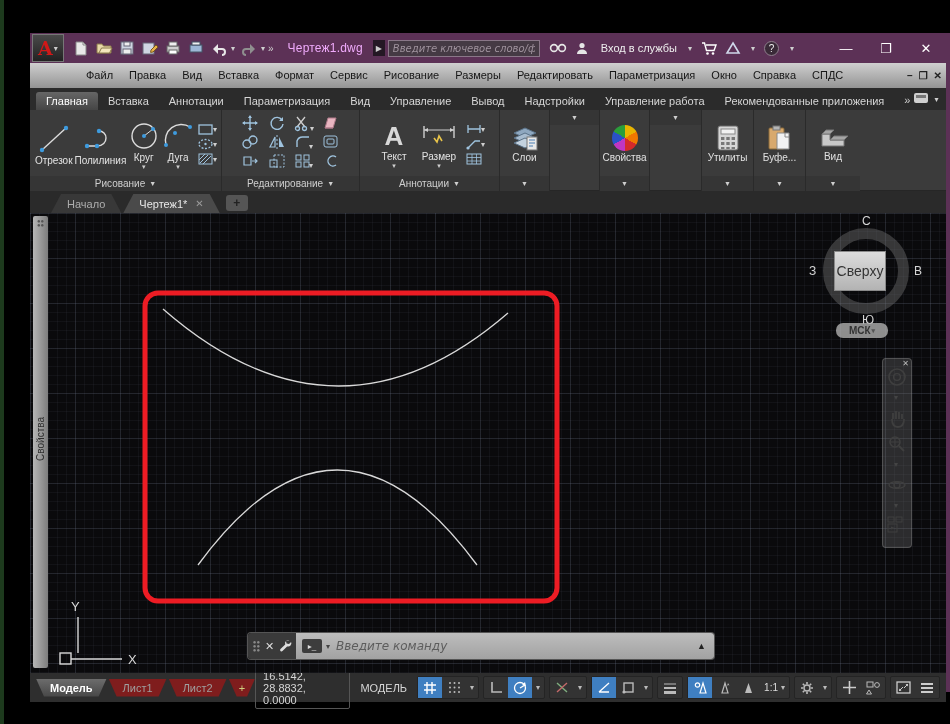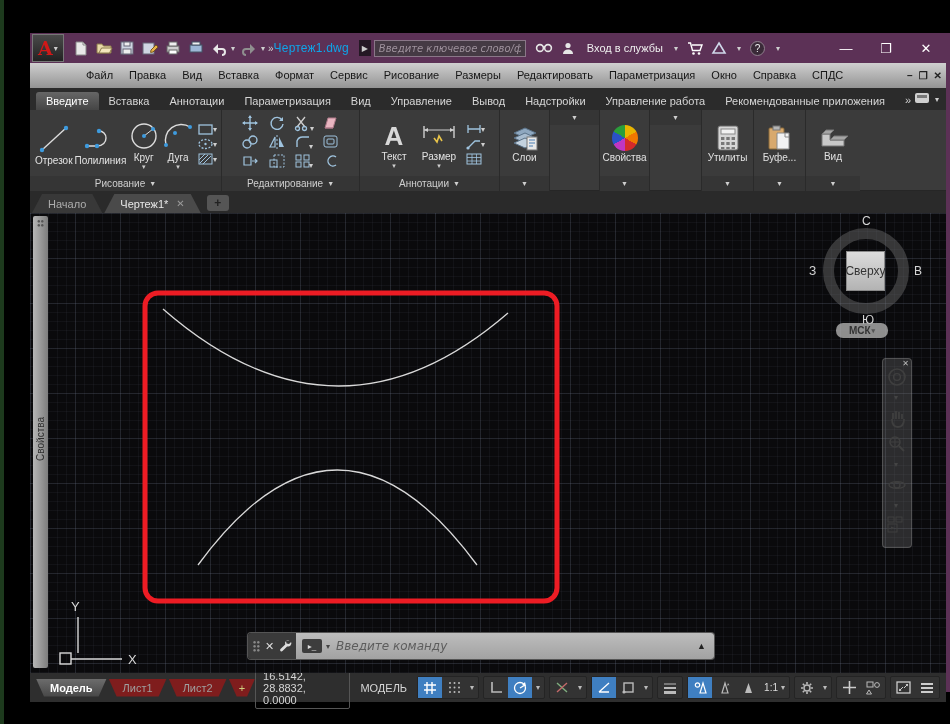--- a/index.html
+++ b/index.html
@@ -10,21 +10,21 @@
     border-right:4px solid #5c3156;border-bottom:3px solid #5c3156}
   
   .titlebar{height:30px;background:#5c3156;display:flex;align-items:center;color:#eee;font-size:12px}
   .appbtn{width:32px;height:28px;margin-left:2px;background:linear-gradient(#4a4a4a,#222);
     border:1px solid #777;display:flex;align-items:center;justify-content:center;
     font-family:"DejaVu Serif",serif;font-weight:bold;font-size:19px;color:#d01818}
   .appbtn small{color:#ccc;font-size:8px;margin-left:1px}
   .qat{display:flex;align-items:center;gap:5px;margin-left:8px}
   .qat .ic{width:18px;height:18px;display:flex;align-items:center;justify-content:center}
   .dd{color:#cfcfcf;font-size:8px;margin-left:-2px}
-  .doc-title{color:#0ea5e9;letter-spacing:.2px}
+  .doc-title{margin-left:14px;color:#f0abfc;letter-spacing:.2px}
   .search-wrap{display:flex;align-items:center;margin-left:10px;gap:3px}
   .srch-go{width:12px;height:16px;background:#241824;color:#ccc;font-size:8px;display:flex;align-items:center;justify-content:center}
   .search-input{width:152px;height:17px;background:#453a44;border:1px solid #8a7788;color:#ddd;
     font-size:10px;font-style:italic;font-family:"DejaVu Sans",sans-serif;padding:0 4px}
   .search-input::placeholder{color:#9f929d}
   .tb-ic{display:flex;align-items:center;gap:13px;margin-left:9px;color:#eee;font-size:11px}
   .winbtns{margin-left:auto;display:flex;align-items:center;gap:0}
   .wb{width:40px;height:26px;display:flex;align-items:center;justify-content:center;color:#fff;font-size:13px}
   
   .menubar{height:25px;background:linear-gradient(#cfcfcf,#949494);display:flex;align-items:center;
@@ -44,21 +44,21 @@
     font-size:10px;color:#cfcfcf;background:#353535}
   .bigbtn{display:flex;flex-direction:column;align-items:center;justify-content:flex-start;
     width:52px;color:#e3e3e3;font-size:10px;gap:1px;padding-top:2px}
   .bigbtn svg{display:block}
   .minicol{display:flex;flex-direction:column;justify-content:center;gap:3px;margin-left:2px}
   .minirow{display:flex;align-items:center;gap:1px}
   .editgrid{display:grid;grid-template-columns:repeat(4,26px);grid-auto-rows:18px;gap:1px;align-items:center;justify-items:center}
   .solopanel{width:50px}
   .solopanel .pcontent{flex-direction:column;gap:1px;font-size:10px;color:#e0e0e0}
   
-  .filetabs{height:22px;background:#2a2a2a;display:flex;align-items:flex-end;padding-left:2px;gap:2px;font-size:11px}
+  .filetabs{height:22px;background:#2a2a2a;display:flex;align-items:flex-end;padding-left:21px;gap:2px;font-size:11px}
   .ftab{height:19px;display:flex;align-items:center;padding:0 16px;gap:8px;
     clip-path:polygon(10px 0,calc(100% - 10px) 0,100% 100%,0 100%);color:#adadad;background:#383838}
   .ftab.active{background:#4a4a4a;color:#e8e8e8}
   .ftab .x{color:#9a9a9a;font-size:10px}
   .fplus{width:22px;height:16px;background:#555;border-radius:3px;margin-left:4px;margin-bottom:2px;
     color:#222;font-weight:bold;font-size:12px;display:flex;align-items:center;justify-content:center}
   
   .canvas{position:relative;width:916px;height:460px;background-color:#0a0a0c;
     background-image:
       linear-gradient(rgba(130,140,165,.16) 1px,transparent 1px),
@@ -67,22 +67,22 @@
       linear-gradient(90deg,rgba(130,140,165,.07) 1px,transparent 1px);
     background-size:45px 45px,45px 45px,9px 9px,9px 9px;overflow:hidden}
   .props-strip{position:absolute;left:3px;top:3px;width:15px;height:452px;border-radius:2px;
     background:linear-gradient(90deg,#b6b6b6,#7d7d7d);display:flex;flex-direction:column;align-items:center}
   .props-strip .grip{margin-top:3px;color:#555;font-size:6px;line-height:4px}
   .props-label{margin-top:190px;writing-mode:vertical-rl;transform:rotate(180deg);
     font-size:10px;color:#2e2e2e}
   .vcube{position:absolute;left:780px;top:2px;width:112px;height:112px}
   .vring{position:absolute;left:13px;top:13px;width:86px;height:86px;border-radius:50%;
     border:11px solid rgba(110,110,110,.45)}
-  .vsq{position:absolute;left:36px;top:36px;width:39px;height:40px;background:linear-gradient(#dcdcdc,#b3b3b3);
-    border:1px solid #8a8a8a;display:flex;align-items:center;justify-content:center;font-size:12px;color:#333}
+  .vsq{position:absolute;left:24px;top:36px;width:52px;height:40px;background:linear-gradient(#dcdcdc,#b3b3b3);
+    border:1px solid #8a8a8a;display:flex;align-items:center;justify-content:center;font-size:14px;color:#333}
   .vlet{position:absolute;color:#d6d6d6;font-size:12px}
   .vlet.n{left:52px;top:-1px}.vlet.s{left:52px;top:98px}.vlet.w{left:-1px;top:49px}.vlet.e{left:104px;top:49px}
   .wcs-pill{position:absolute;left:806px;top:110px;width:52px;height:15px;border-radius:7px;
     background:rgba(175,175,175,.8);display:flex;align-items:center;justify-content:center;gap:3px;
     font-size:10px;font-weight:bold;color:#333}
   .wcs-pill .dd{color:#555;font-size:7px}
   .navbar{position:absolute;left:852px;top:145px;width:30px;height:190px;border-radius:4px;
     background:rgba(125,125,125,.30);border:1px solid rgba(190,190,190,.25);
     display:flex;flex-direction:column;align-items:center;padding-top:8px;gap:6px}
   .navbar .nx{position:absolute;right:2px;top:0;color:#bbb;font-size:8px}
@@ -242,21 +242,21 @@
     <span class="mi">Справка</span>
     <span class="mi">СПДС</span>
     <span class="mwin">
         <span>–</span>
         <span>❐</span>
         <span>✕</span>
       </span>
   </div>
 
   <div class="rtabs">
-    <span class="rtab active">Введите</span>
+    <span class="rtab active">Главная</span>
     <span class="rtab">Вставка</span>
     <span class="rtab">Аннотации</span>
     <span class="rtab">Параметризация</span>
     <span class="rtab">Вид</span>
     <span class="rtab">Управление</span>
     <span class="rtab">Вывод</span>
     <span class="rtab">Надстройки</span>
     <span class="rtab">Управление работа</span>
     <span class="rtab">Рекомендованные приложения</span>
     <span class="rtab-extra">

